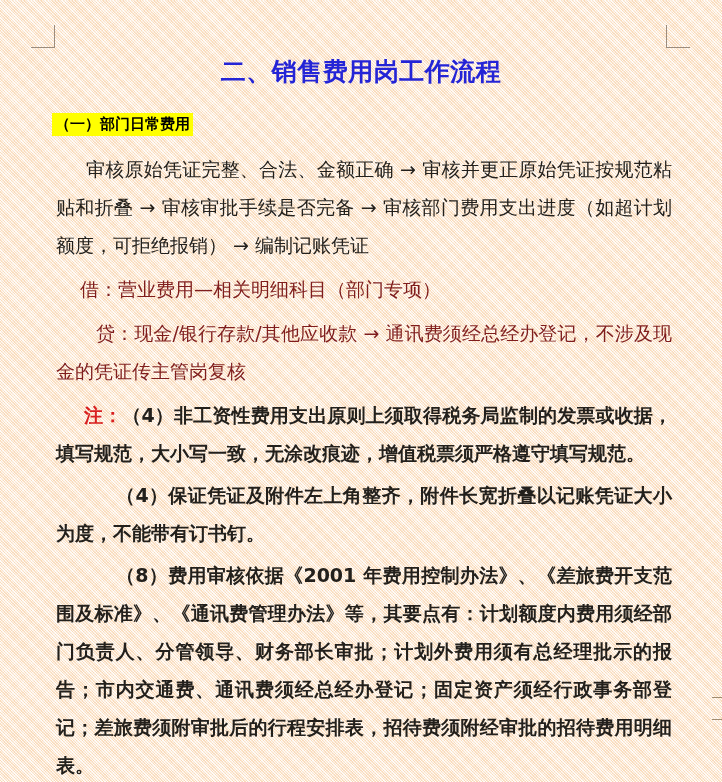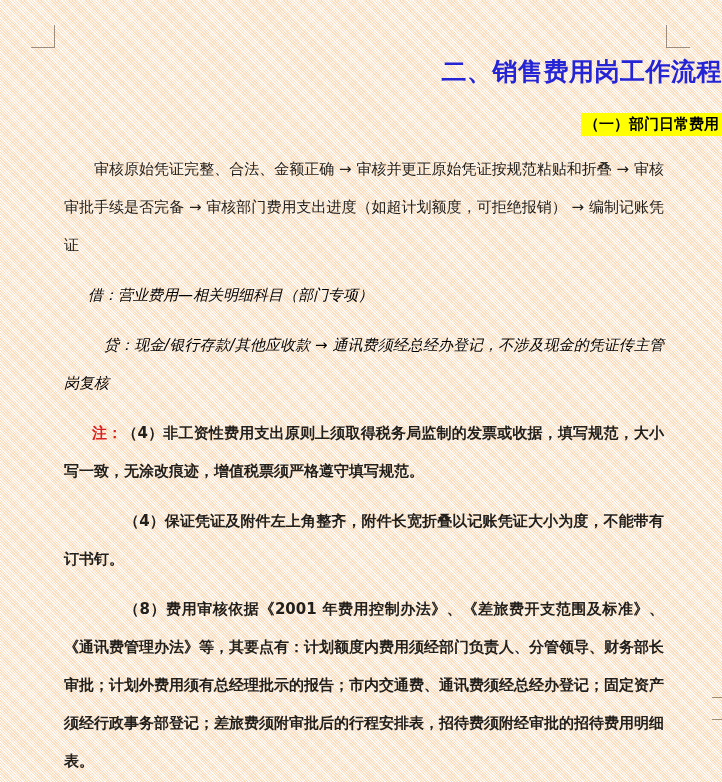--- a/index.html
+++ b/index.html
@@ -64,64 +64,62 @@
 
   
   .content {
     position: absolute;
     left: 0;
     top: 0;
     width: 722px;
   }
 
   .doc-title {
-    text-align: right;
+    text-align: center;
     color: #2424d6;
     font-weight: bold;
     font-size: 25px;
     letter-spacing: 0.5px;
     margin: 0;
     padding: 58px 0 0 0;
     line-height: 1.15;
   }
 
   .section-heading {
     margin: 26px 0 0 0;
     padding: 0 0 0 52px;
-    text-align: right;
   }
   .section-heading .hl {
     background: #ffff00;
     color: #000000;
     font-weight: bold;
     font-size: 15px;
     padding: 2px 3px 3px 3px;
     line-height: 1.2;
     display: inline-block;
   }
 
   p.para {
-    margin: 12px;
+    margin: 4px;
     padding: 0 46px 0 52px;
     color: #23201c;
-    font-size: 15px;
+    font-size: 19px;
     line-height: 38px;
     text-align: justify;
     text-justify: inter-ideograph;
   }
 
   p.flow {
     margin-top: 14px;
     text-indent: 30px;
   }
 
   p.entry {
-    color: #000000;
+    color: #7f1d1d;
     margin-top: 6px;
-    font-style: italic;
   }
   p.entry.debit  { text-indent: 24px; }
   p.entry.credit { text-indent: 40px; }
 
   p.note {
     font-weight: bold;
     margin-top: 6px;
     text-indent: 28px;
   }
   p.note .red {

